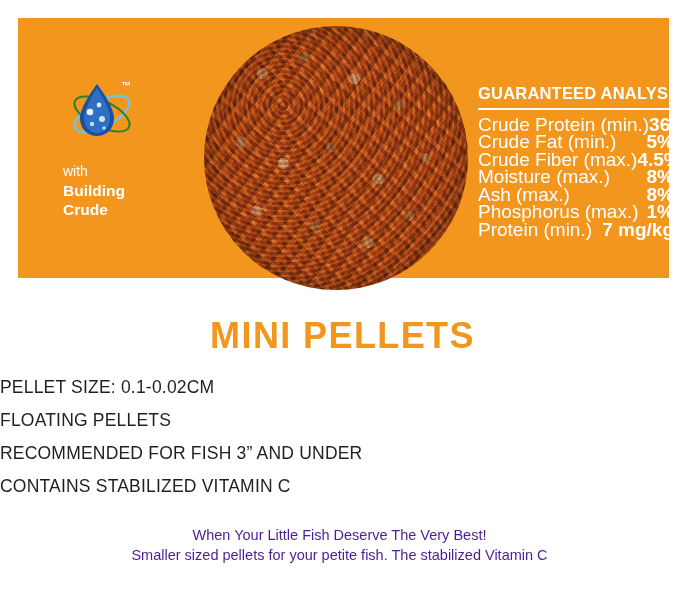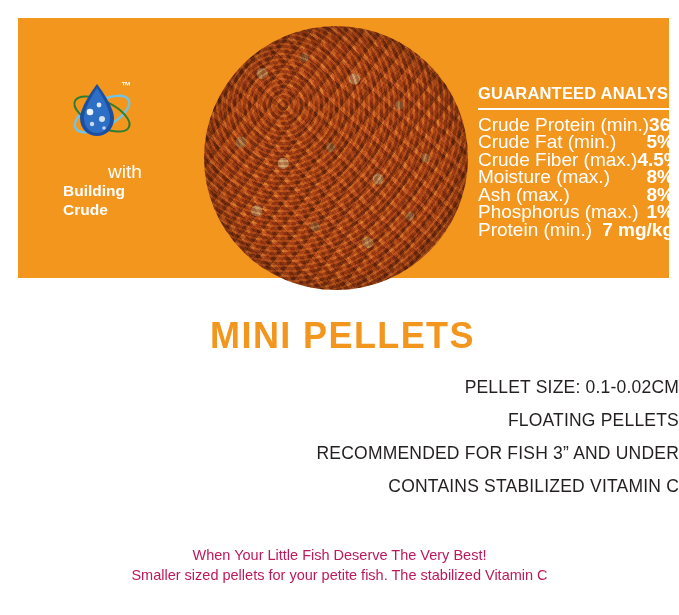--- a/index.html
+++ b/index.html
@@ -104,22 +104,21 @@
   .logo-text {
     margin-top: 8px;
     color: #ffffff;
     font-size: 15.5px;
     line-height: 19px;
     font-weight: 700;
     font-family: "Liberation Sans", sans-serif;
   }
   .logo-text .with {
     font-weight: 400;
-    font-size: 19px;
-    margin-left: 45px;
+    font-size: 14px;
   }
   .tm {
     position: absolute;
     left: 52px;
     top: 2px;
     color: #ffffff;
     font-size: 10px;
     font-weight: 700;
   }
 
@@ -167,38 +166,38 @@
     font-weight: 700;
     letter-spacing: 1.4px;
   }
 
   
   .specs {
     position: absolute;
     left: 0;
     top: 371px;
     width: 679px;
-    text-align: right;
+    text-align: left;
     color: #231f20;
   }
   .spec-line {
     font-size: 17.5px;
     line-height: 33px;
     letter-spacing: 0.2px;
     font-weight: 400;
   }
 
   
   .footer {
     position: absolute;
     left: 0;
-    top: 545px;
+    top: 525px;
     width: 679px;
     text-align: center;
-    color: #be185d;
+    color: #4c1d95;
   }
   .footer-line {
     font-size: 14.5px;
     line-height: 20px;
     font-weight: 400;
   }
 </style>
 </head>
 <body>
 

